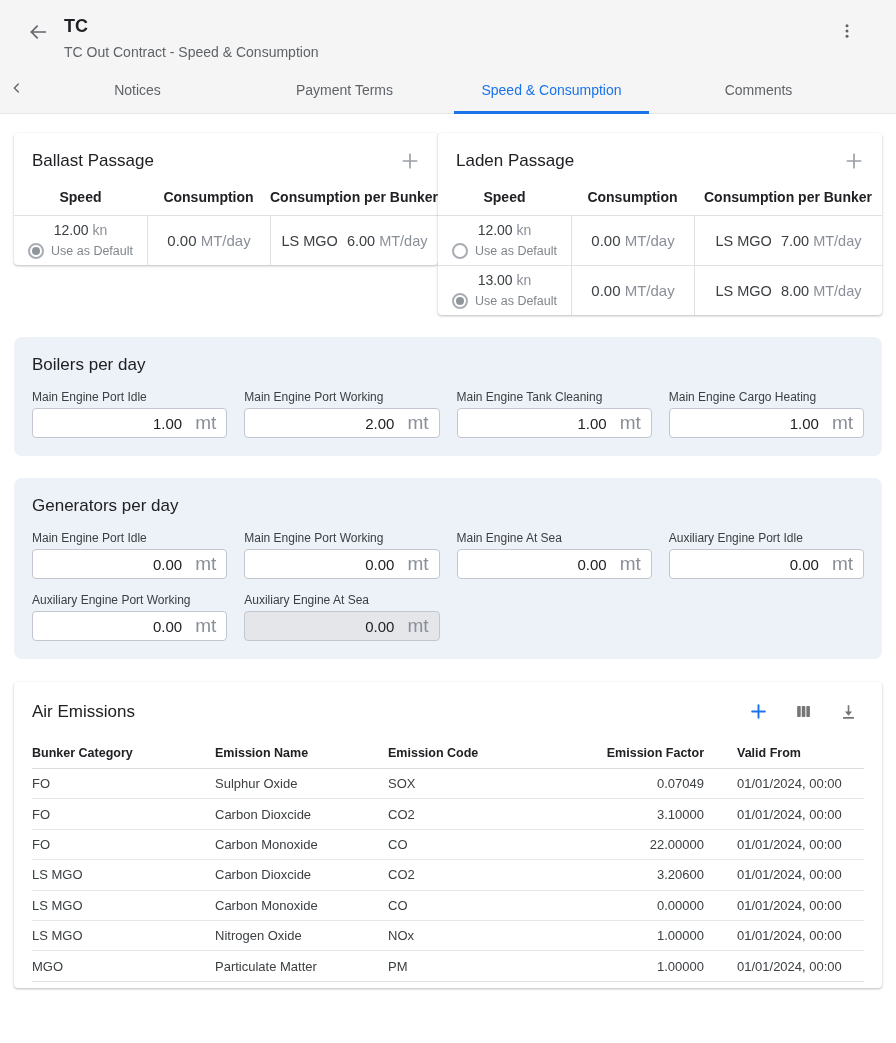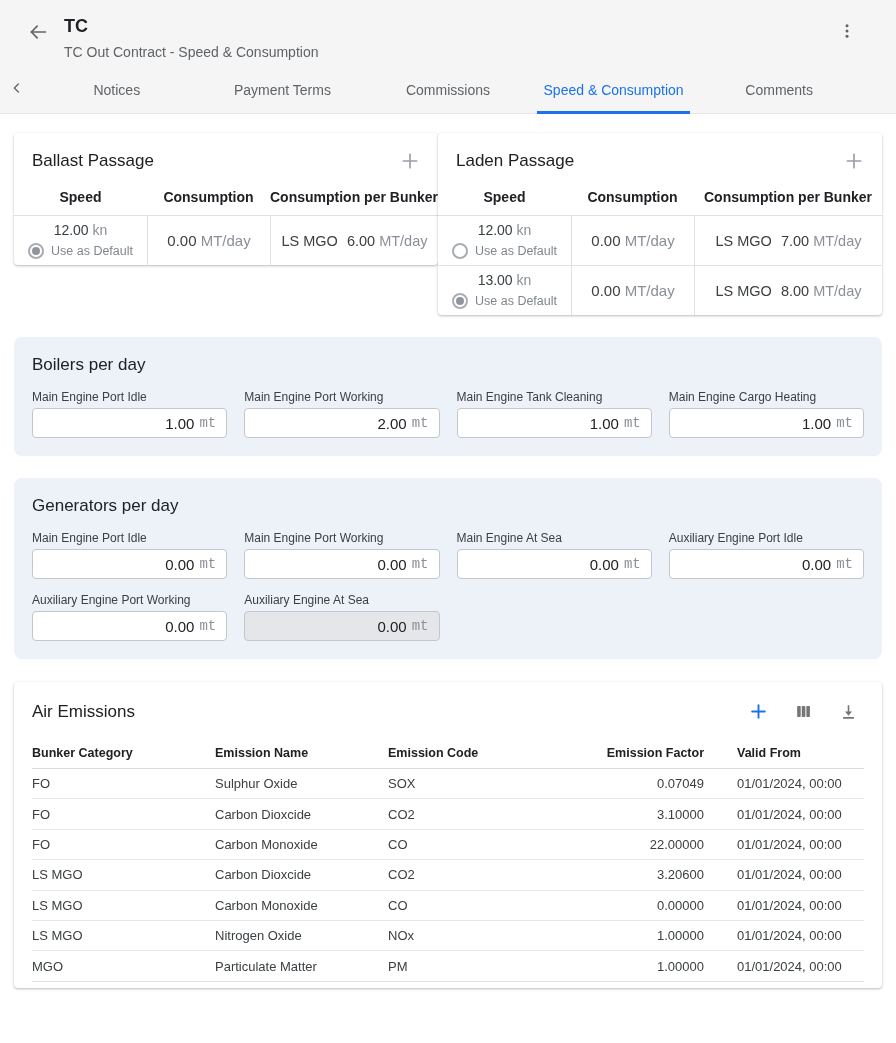--- a/index.html
+++ b/index.html
@@ -55,23 +55,23 @@
   .default-label { font-size: 12.5px; color: #80868b; }
   .cons-line { font-size: 15px; color: #3c4043; }
   .bunker-line { font-size: 14.5px; color: #3c4043; display: flex; gap: 9px; align-items: baseline; }
 
   
   .tint-section { background: #edf1f8; border-radius: 8px; padding: 18px; margin-top: 22px; }
   .tint-title { font-size: 17px; font-weight: 400; color: #202124; margin-bottom: 15px; }
   .fields-grid { display: grid; grid-template-columns: repeat(4, 1fr); column-gap: 17px; row-gap: 14px; }
   .field-label { font-size: 12px; color: #3c4043; margin-bottom: 4px; }
   .field-input { height: 30px; background: #fff; border: 1px solid #c2c7cf; border-radius: 4px;
-    display: flex; align-items: center; justify-content: flex-end; padding: 0 10px; gap: 5px;
+    display: flex; align-items: center; justify-content: flex-end; padding: 0 10px; gap: 13px;
     font-size: 15px; color: #202124; cursor: text; }
-  .field-input .unit { font-size: 14px; font-family: Liberation Mono, monospace; }
+  .field-input .unit { font-size: 19px; }
   .field-input.disabled { background: #e4e6ea; cursor: default; }
 
   
   .air-card { margin-top: 23px; padding-bottom: 6px; }
   .air-head { display: flex; align-items: center; justify-content: space-between; padding: 18px 22px 14px 18px; }
   .air-title { font-size: 17px; font-weight: 400; color: #202124; }
   .air-actions { display: flex; align-items: center; gap: 22px; }
   .air-table { padding: 0 18px; }
   .etable-header, .erow { display: grid; grid-template-columns: 183px 173px 158px 158px 1fr; align-items: center; }
   .etable-header { height: 32px; border-bottom: 1px solid #dcdcdc; }
@@ -114,21 +114,20 @@
     <button class="tab-scroll-btn">
       <span>
         <svg width="16" height="16" viewBox="0 0 24 24" fill="none" stroke="#5f6368" stroke-width="2" stroke-linecap="round" stroke-linejoin="round">
             <polyline points="14,6 8,12 14,18"></polyline>
           </svg>
       </span>
     </button>
     <div class="tabs">
       <button class="tab">Notices</button>
       <button class="tab">Payment Terms</button>
-      <button class="tab">Commissions</button>
       <button class="tab active">Speed &amp; Consumption</button>
       <button class="tab">Comments</button>
     </div>
   </nav>
 </div>
 
 <main>
 
   <div class="passage-row">
 

